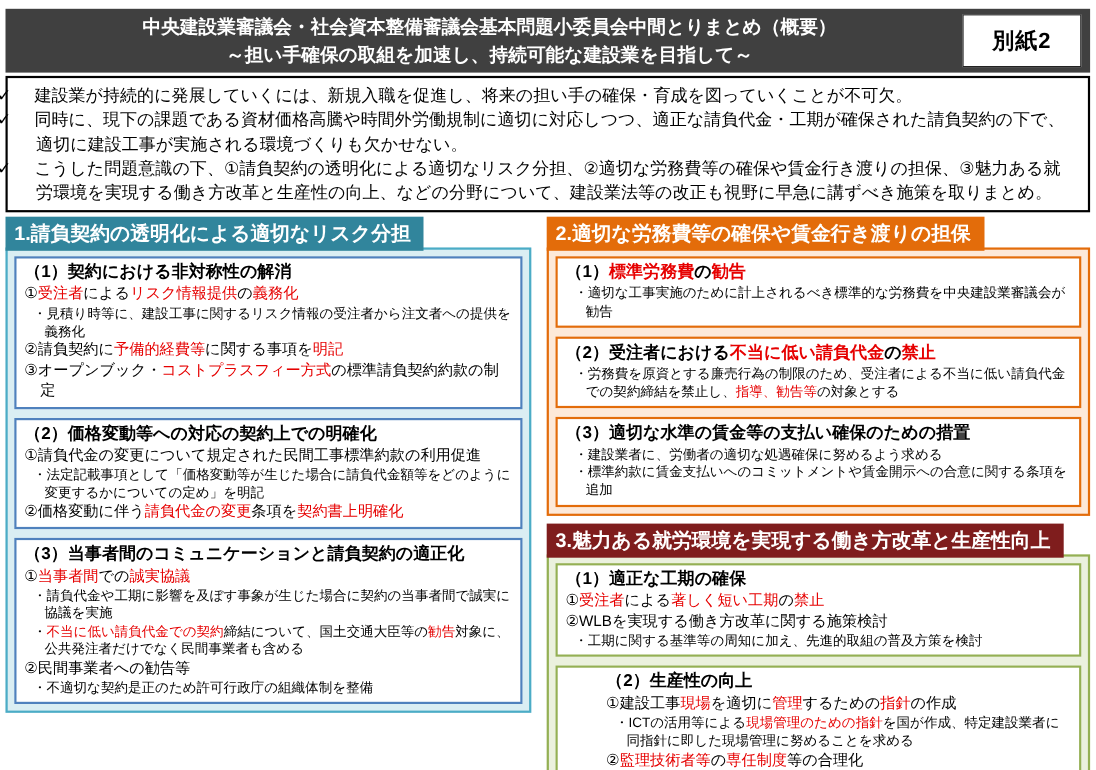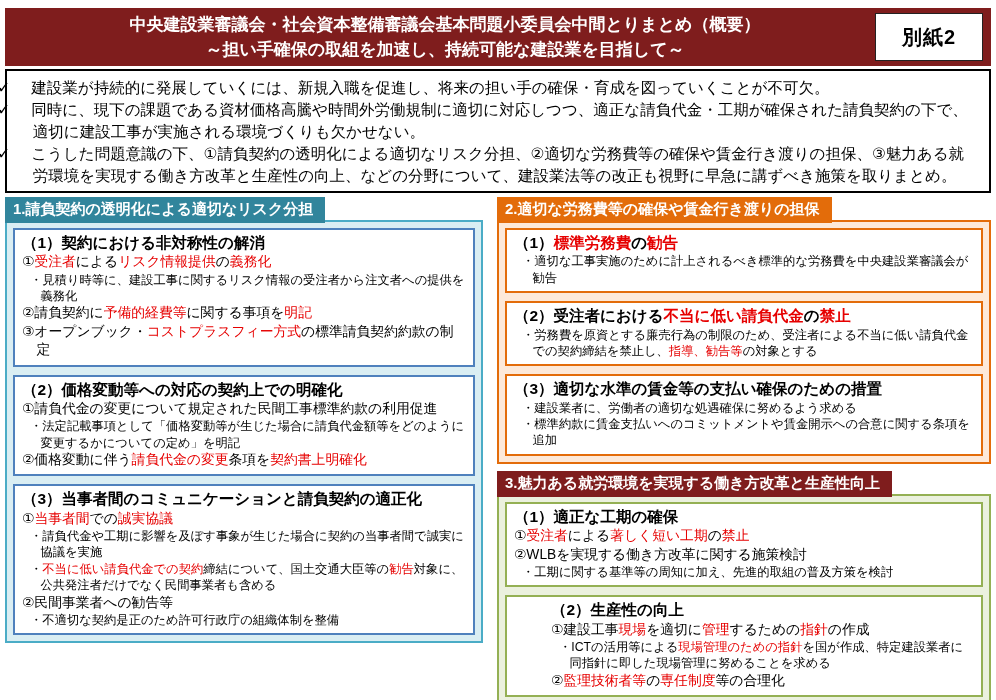--- a/index.html
+++ b/index.html
@@ -6,21 +6,21 @@
   html,body { background:#fff; }
   body {
     width:996px; height:700px; overflow:hidden;
     font-family:"Liberation Sans","DejaVu Sans",sans-serif;
     color:#000; position:relative;
   }
   .page { width:996px; height:700px; padding:8px 5px 4px 5px; display:flex; flex-direction:column; }
 
   
   .titlebar {
-    background:#7f1d1d; color:#fff; height:58px; flex:0 0 58px;
+    background:#404040; color:#fff; height:58px; flex:0 0 58px;
     display:flex; align-items:center; position:relative; padding:0 118px 0 12px;
   }
   .titlebar .titles { flex:1; text-align:center; font-weight:bold; font-size:17px; line-height:1.5; }
   .tagbox {
     position:absolute; right:8px; top:5px; bottom:5px; width:108px;
     background:#fff; border:1px solid #222; color:#000;
     display:flex; align-items:center; justify-content:center;
     font-size:20px; font-weight:bold; letter-spacing:1px;
   }
 
@@ -33,21 +33,21 @@
   .check { display:inline-block; width:1.05em; font-weight:bold; }
 
   
   .cols { display:flex; gap:14px; margin-top:4px; flex:1 1 auto; align-items:stretch; }
   .col-left  { width:478px; flex:0 0 478px; display:flex; flex-direction:column; }
   .col-right { flex:1 1 auto; display:flex; flex-direction:column; }
 
   .section-block { display:flex; flex-direction:column; }
   .section-block + .section-block { margin-top:7px; }
   .section-tab {
-    color:#fff; font-weight:bold; font-size:15px;
+    color:#fff; font-weight:bold; font-size:18px;
     padding:3px 12px 4px 8px; align-self:flex-start;
     position:relative; z-index:2;
   }
   .section-box {
     border:2px solid; padding:6px 6px; margin-top:-3px;
     display:flex; flex-direction:column; gap:8px; flex:1 1 auto;
   }
   .card { background:#fff; border:2px solid; padding:3px 7px 5px 7px; }
   .card-heading { font-weight:bold; font-size:15.5px; line-height:1.32; }
   .ln { line-height:1.33; }

